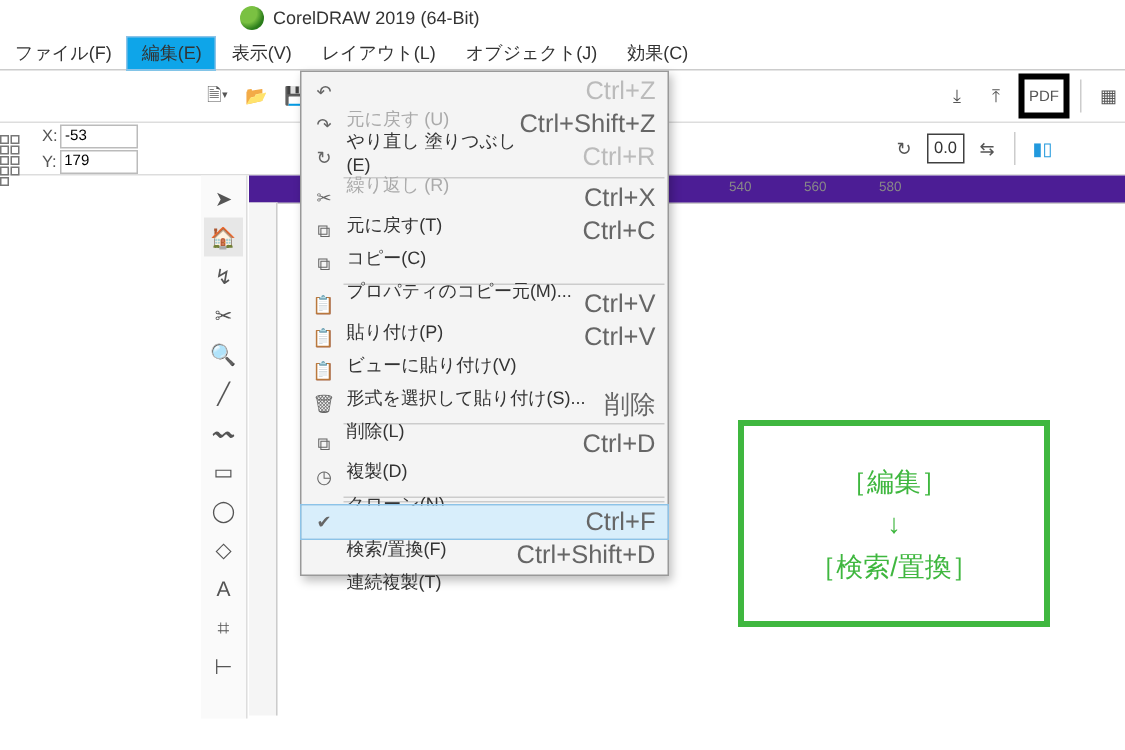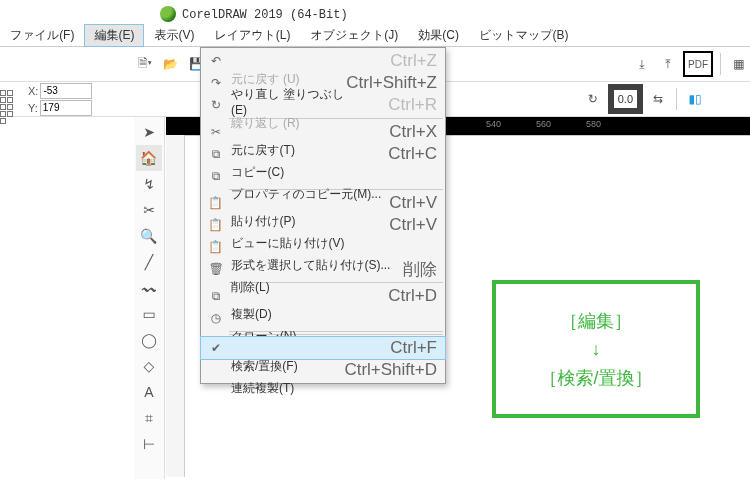--- a/index.html
+++ b/index.html
@@ -6,37 +6,37 @@
     margin: 0;
     font-family: "Meiryo UI", "Yu Gothic UI", sans-serif;
     font-size: 12px;
     background: #fff;
     color: #333;
     width: 750px;
     height: 500px;
     overflow: hidden;
     position: relative;
   }
-  .title-bar { display:flex; align-items:flex-end; padding:2px 4px 2px 160px; height:20px;font-family:Liberation Mono, monospace; }
+  .title-bar { display:flex; align-items:center; padding:2px 4px 2px 160px; height:20px; }
   .title-bar .logo { width:16px; height:16px; background:radial-gradient(circle at 30% 30%,#7ac142 40%,#2a7c1a 70%); border-radius:50%; margin-right:6px;}
   .menu-bar { display:flex; gap:0; height:22px; border-bottom:1px solid #ccc; align-items:center;}
   .menu-bar .mi { padding:3px 10px; cursor:pointer; }
-  .menu-bar .mi.active { background:#e5e5e5; border:1px solid #8cc3e8; padding:2px 9px;}
+  .menu-bar .mi.active { background:#0ea5e9; border:1px solid #8cc3e8; padding:2px 9px;}
   .tool-row { display:flex; align-items:center; height:34px; border-bottom:1px solid #ddd; padding-left:134px; gap:4px;}
   .tool-row .ico, .tool-row2 .ico { width:22px; height:22px; display:flex; align-items:center; justify-content:center; color:#555; }
   .sep { width:1px; height:22px; background:#ccc; margin:0 3px;}
   .tool-row2 { display:flex; align-items:center; height:34px; border-bottom:1px solid #ddd; padding-left:0; gap:4px;}
   .probox { display:flex; flex-direction:column; padding:2px 6px; font-size:11px; color:#555; gap:1px;}
   .probox .r { display:flex; gap:2px; align-items:center;}
   .probox input { width:46px; height:14px; font-size:10px; border:1px solid #bbb; padding:0 2px;}
-  .spin { display:flex; align-items:center; border:6px solid #404040; height:18px; padding:0 4px; font-size:11px;}
+  .spin { display:flex; align-items:center; border:1px solid #404040; height:18px; padding:0 4px; font-size:11px;}
   .canvas-area { position:relative; height:360px; }
   .toolbox { position:absolute; left:134px; top:0; width:30px; display:flex; flex-direction:column; align-items:center; padding-top:2px; border-right:1px solid #ddd; background:#fafafa; height:100%;}
   .toolbox .tb { width:26px; height:26px; display:flex; align-items:center; justify-content:center; color:#555; font-size:14px;}
-  .ruler-h { position:absolute; left:166px; right:0; top:0; height:18px; background:#000000; border-bottom:1px solid #ccc; font-size:9px; color:#888; }
+  .ruler-h { position:absolute; left:166px; right:0; top:0; height:18px; background:#4c1d95; border-bottom:1px solid #ccc; font-size:9px; color:#888; }
   .ruler-h .tick { position:absolute; top:2px; }
   .ruler-v { position:absolute; left:166px; top:18px; width:18px; bottom:0; background:#f5f5f5; border-right:1px solid #ccc;}
   
   .dropdown { position:absolute; left:200px; top:47px; width:244px; background:#f4f4f4; border:1px solid #999; box-shadow:2px 3px 6px rgba(0,0,0,.25); z-index:50; padding:2px 0;}
   .dropdown .row { display:flex; align-items:center; height:22px; padding:0 8px 0 4px; position:relative;}
   .dropdown .row .ric { width:22px; text-align:center; color:#666; font-size:12px;}
   .dropdown .row .lab { flex:1; padding-left:4px;margin-top:37px; }
   .dropdown .row .sc  { color:#666; font-size:17px; }
   .dropdown .row .arr { color:#666; font-size:9px; padding-left:6px;}
   .dropdown .row.disabled { color:#aaa; }
@@ -56,31 +56,30 @@
   <span>CorelDRAW 2019 (64-Bit)</span>
 </div>
 
 <div class="menu-bar">
   <span class="mi">ファイル(F)</span>
   <span class="mi active">編集(E)</span>
   <span class="mi">表示(V)</span>
   <span class="mi">レイアウト(L)</span>
   <span class="mi">オブジェクト(J)</span>
   <span class="mi">効果(C)</span>
-  <span class="mi">ビットマップ(B)</span>
 </div>
 
 <div class="tool-row">
   <span class="ico">🗎▾</span>
   <span class="ico">📂</span>
   <span class="ico">💾</span>
   <span style="flex:1"></span>
   <span class="ico">⤓</span>
   <span class="ico">⤒</span>
-  <span class="ico" style="font-size:10px;border:2px solid #000000;padding:0 2px;">PDF</span>
+  <span class="ico" style="font-size:10px;border:4px solid #000000;padding:0 2px;">PDF</span>
   <span class="sep"></span>
   <span class="ico">▦</span>
 </div>
 
 <div class="tool-row2">
   <span class="grip">
     <i></i>
       <i></i>
       <i></i>
       <i></i>

